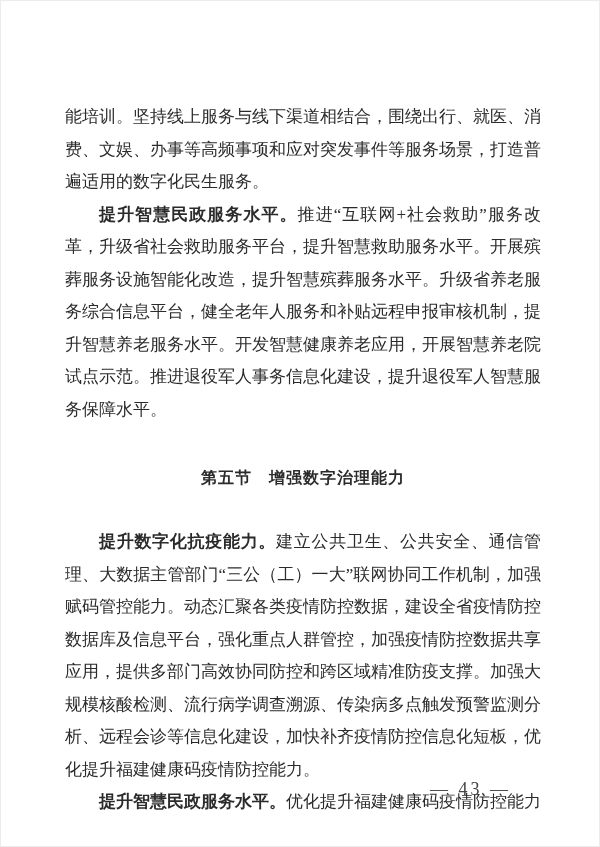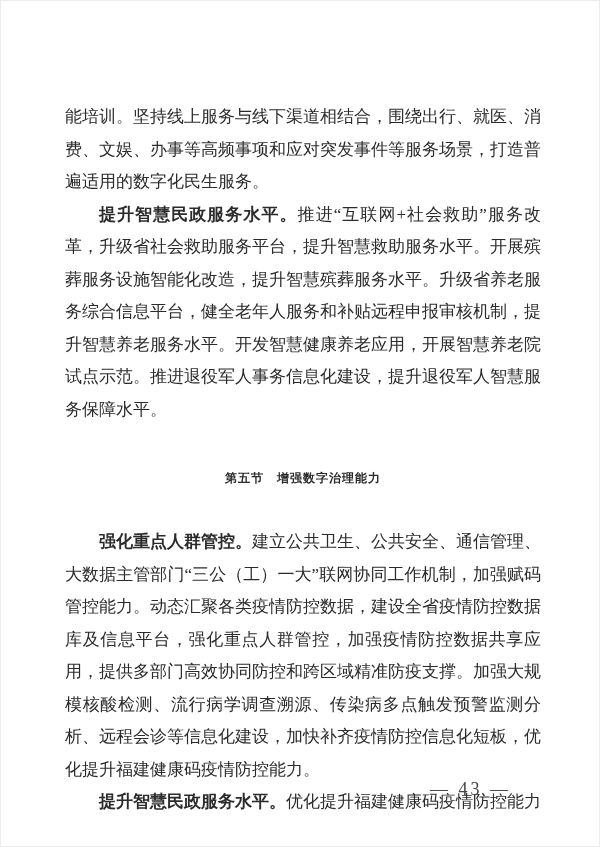--- a/index.html
+++ b/index.html
@@ -35,21 +35,21 @@
   .content p.no-indent {
     text-indent: 0;
   }
   .lead {
     font-weight: bold;
   }
   .section-heading {
     margin: 40px 0 36px 0;
     text-align: center;
     font-weight: bold;
-    font-size: 12px;
+    font-size: 16px;
     line-height: 24px;
     letter-spacing: 1px;
   }
   .page-footer {
     position: absolute;
     top: 779px;
     right: 88px;
     font-size: 18px;
     line-height: 18px;
     color: #454545;
@@ -64,21 +64,21 @@
 <div class="page">
 
   <div class="content">
 
     <p class="no-indent">能培训。坚持线上服务与线下渠道相结合，围绕出行、就医、消费、文娱、办事等高频事项和应对突发事件等服务场景，打造普遍适用的数字化民生服务。</p>
 
     <p><span class="lead">提升智慧民政服务水平。</span><span>推进“互联网+社会救助”服务改革，升级省社会救助服务平台，提升智慧救助服务水平。开展殡葬服务设施智能化改造，提升智慧殡葬服务水平。升级省养老服务综合信息平台，健全老年人服务和补贴远程申报审核机制，提升智慧养老服务水平。开发智慧健康养老应用，开展智慧养老院试点示范。推进退役军人事务信息化建设，提升退役军人智慧服务保障水平。</span></p>
 
     <div class="section-heading">第五节　增强数字治理能力</div>
 
-    <p><span class="lead">强化重点人群管控。</span><span>建立公共卫生、公共安全、通信管理、大数据主管部门“三公（工）一大”联网协同工作机制，加强赋码管控能力。动态汇聚各类疫情防控数据，建设全省疫情防控数据库及信息平台，强化重点人群管控，加强疫情防控数据共享应用，提供多部门高效协同防控和跨区域精准防疫支撑。加强大规模核酸检测、流行病学调查溯源、传染病多点触发预警监测分析、远程会诊等信息化建设，加快补齐疫情防控信息化短板，优化提升福建健康码疫情防控能力。</span></p>
+    <p><span class="lead">提升数字化抗疫能力。</span><span>建立公共卫生、公共安全、通信管理、大数据主管部门“三公（工）一大”联网协同工作机制，加强赋码管控能力。动态汇聚各类疫情防控数据，建设全省疫情防控数据库及信息平台，强化重点人群管控，加强疫情防控数据共享应用，提供多部门高效协同防控和跨区域精准防疫支撑。加强大规模核酸检测、流行病学调查溯源、传染病多点触发预警监测分析、远程会诊等信息化建设，加快补齐疫情防控信息化短板，优化提升福建健康码疫情防控能力。</span></p>
 
     <p><span class="lead">提升智慧民政服务水平。</span><span>优化提升福建健康码疫情防控能力</span></p>
 
   </div>
 
   <div class="page-footer">— 43 —</div>
 
 </div>
 
 </body></html>

